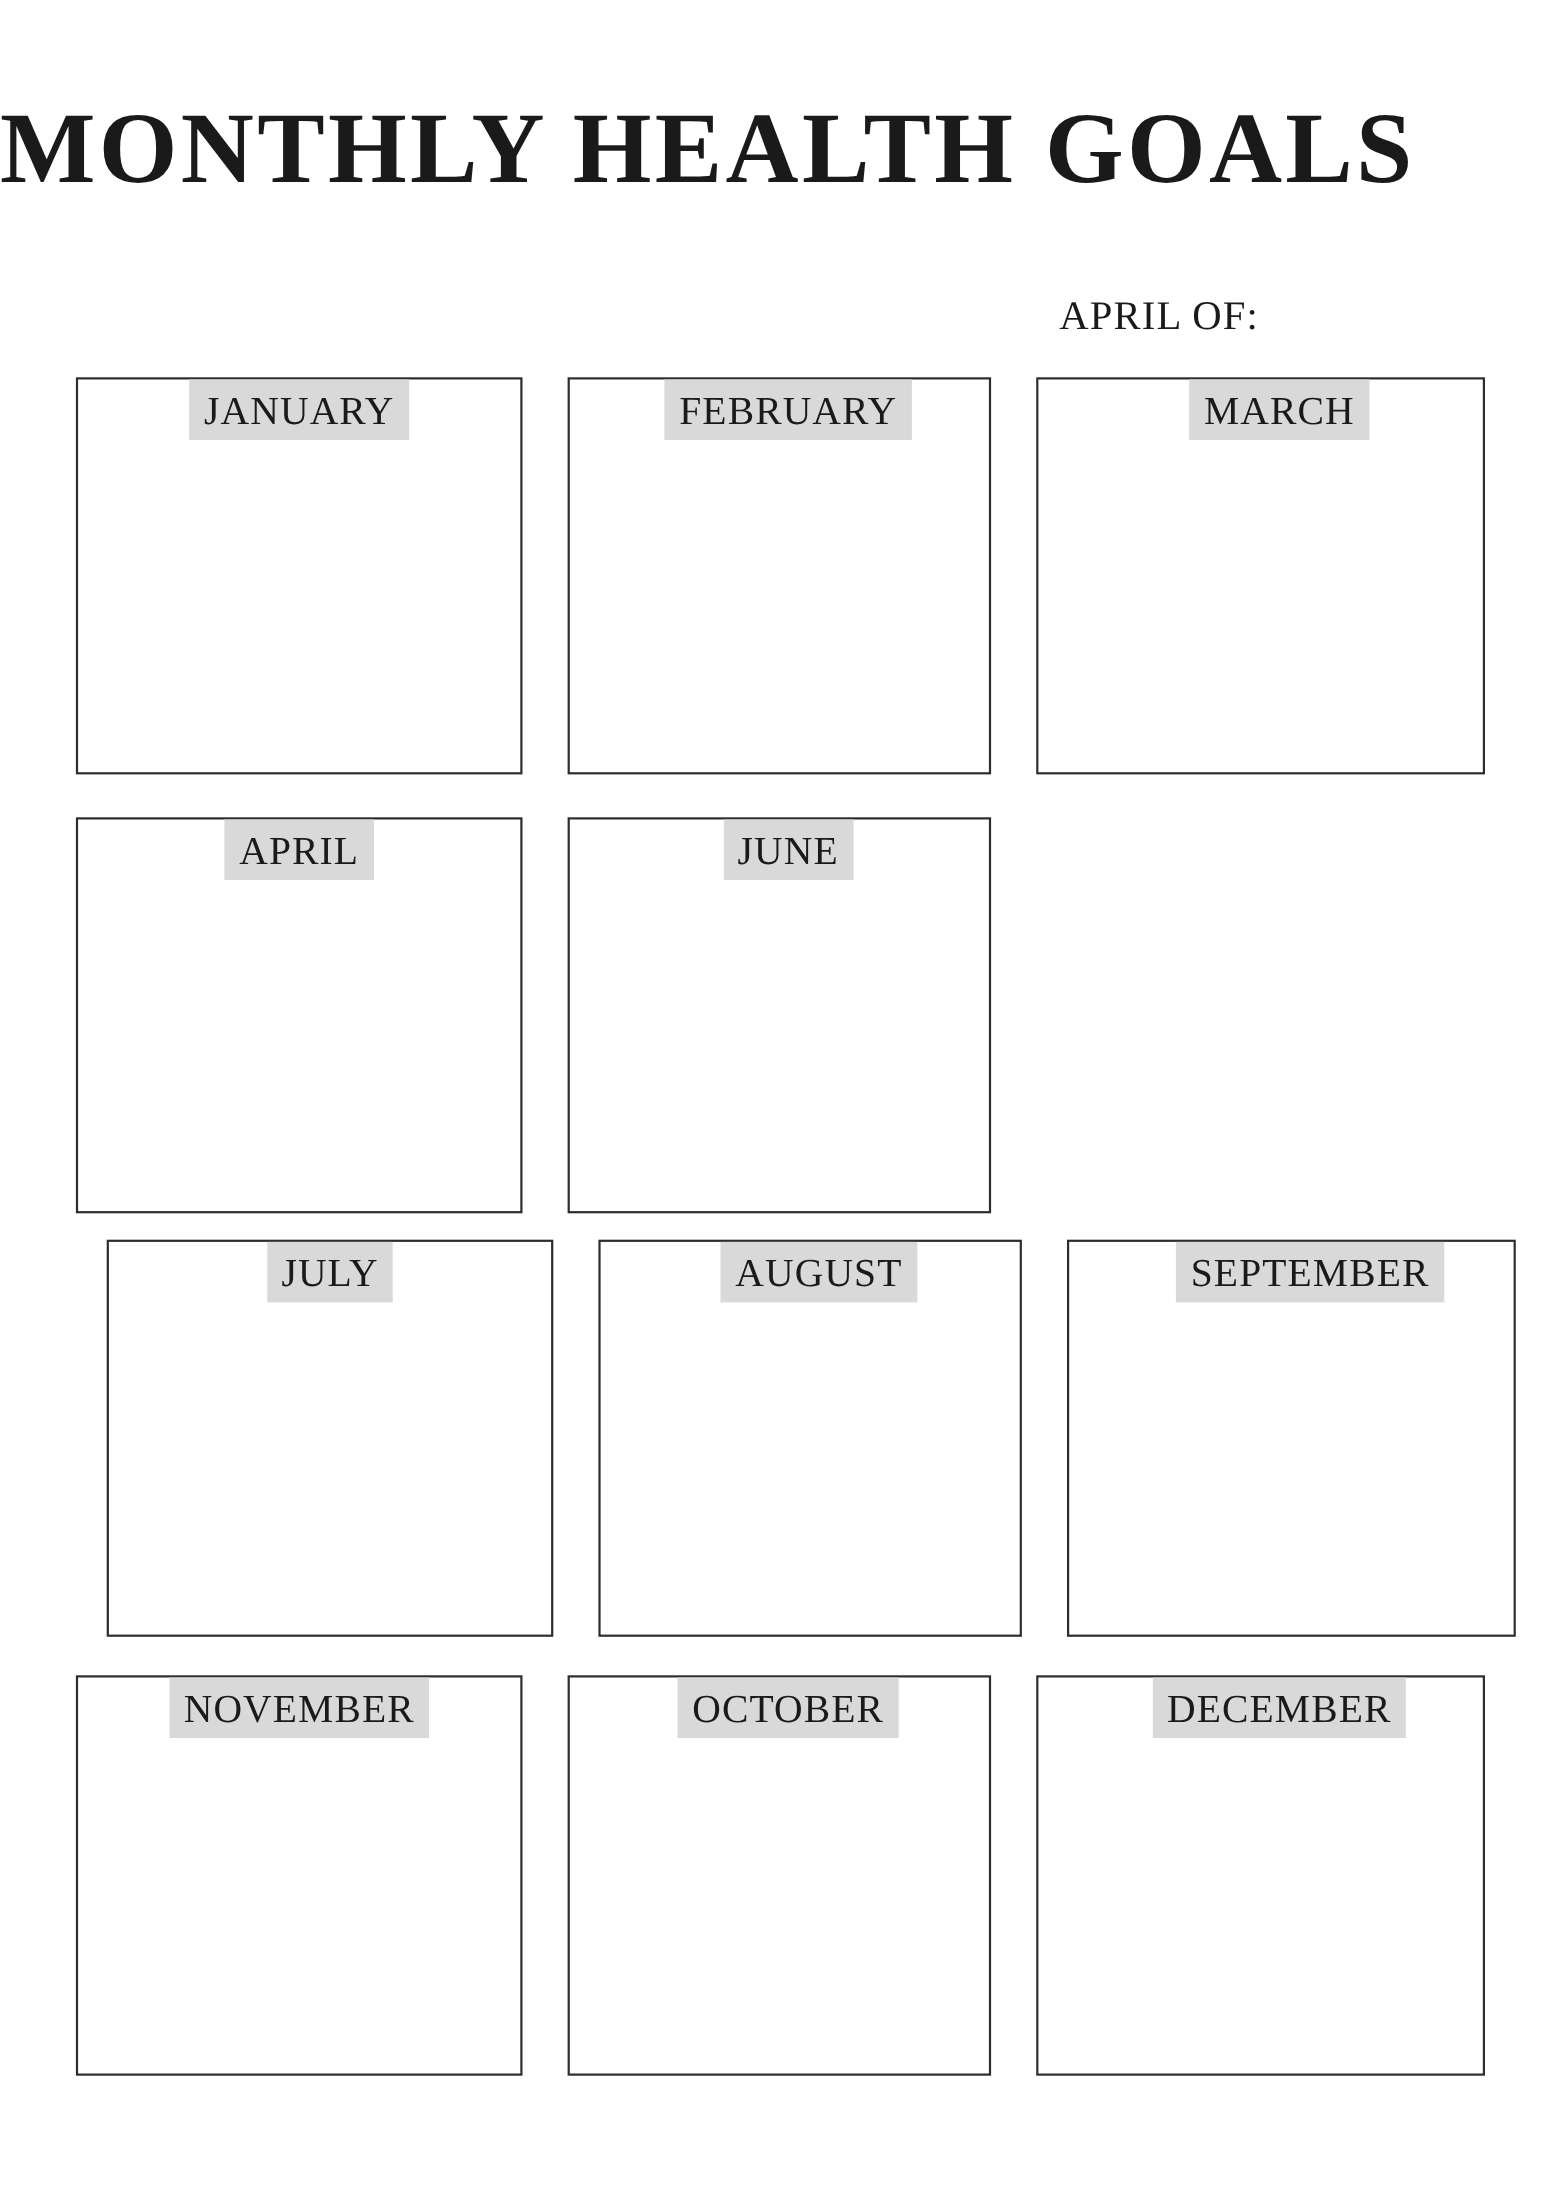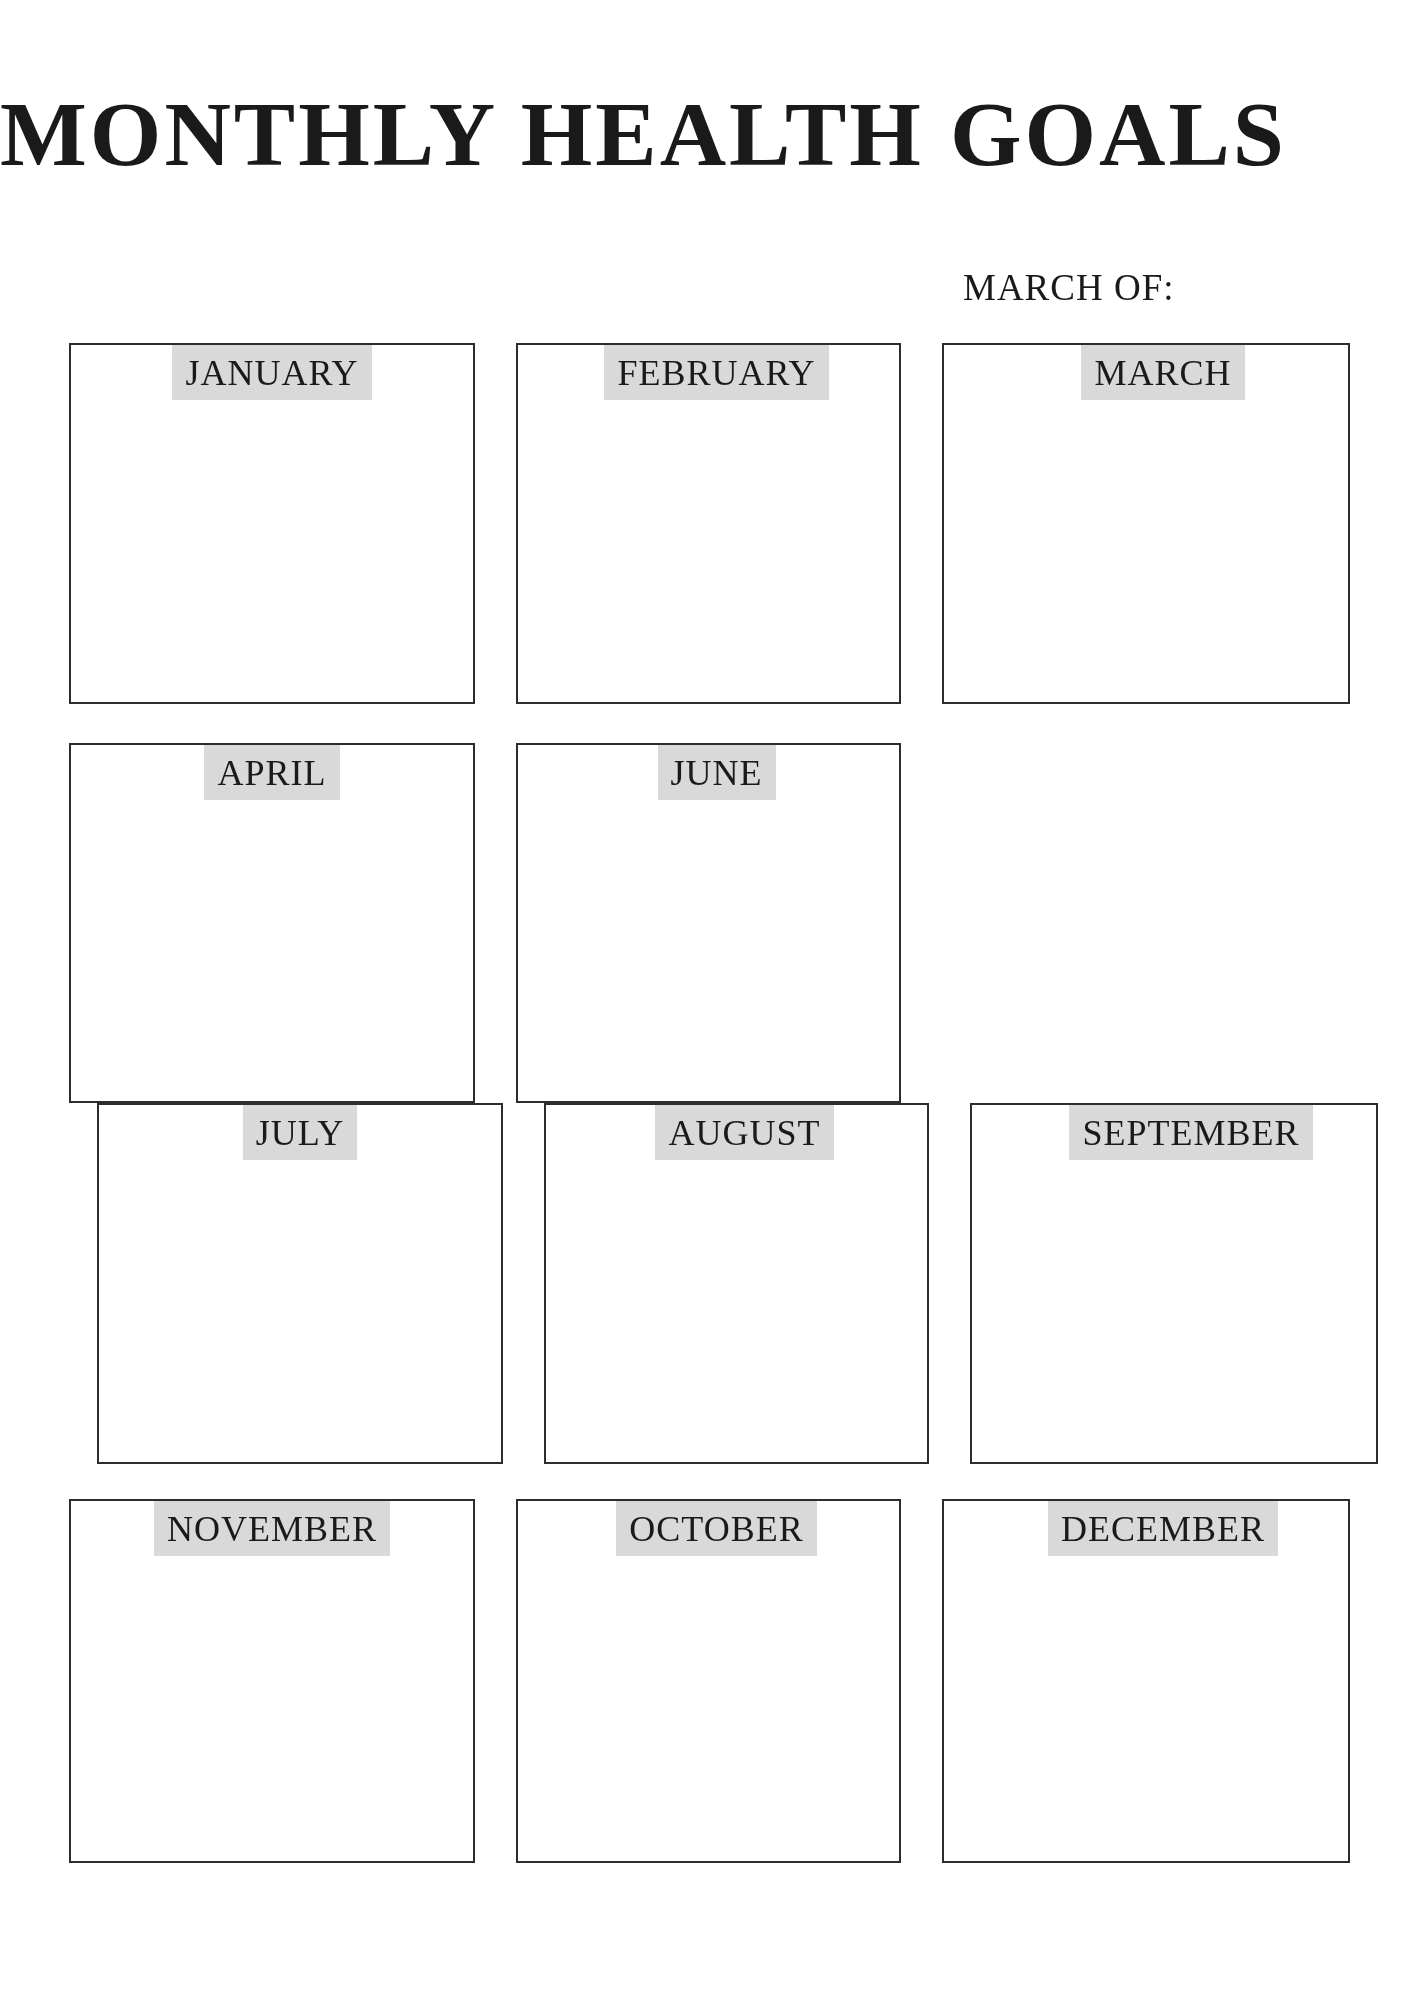--- a/index.html
+++ b/index.html
@@ -50,21 +50,21 @@
     top: 343px;
     left: 69px;
     width: 1281px;
   }
   .month-row {
     display: grid;
     grid-template-columns: 406px 385px 408px;
     column-gap: 41px;
   }
   .month-row.r1 { height: 361px; margin-bottom: 39px; text-align: center; }
-  .month-row.r2 { height: 360px; }
+  .month-row.r2 { height: 360px; margin-bottom: 24px; }
   .month-row.r3 { height: 361px; margin-bottom: 35px; padding-left: 28px; }
   .month-row.r4 { height: 364px; margin-bottom: 0; }
 
   .month-card {
     background: #ffffff;
     border: 2px solid var(--border, #2d2d2d);
     box-sizing: border-box;
     display: flex;
     justify-content: center;
     align-items: flex-start;
@@ -88,21 +88,21 @@
     font-weight: 400;
     white-space: nowrap;
     color: var(--text, #1a1a1a);
   }
 </style>
 </head>
 <body style="--text: #1a1a1a; --border: #2d2d2d; --chip: #d9d9d9; background: rgb(255, 255, 255);">
 
 <h1 class="page-title">MONTHLY HEALTH GOALS</h1>
 
-<div class="year-label">MARCH OF:</div>
+<div class="year-label">APRIL OF:</div>
 
 <section class="month-grid">
 
   <div class="month-row r1">
     <div class="month-card">
       <div class="month-chip">
         <span class="month-text">JANUARY</span>
       </div>
     </div>
     <div class="month-card">

